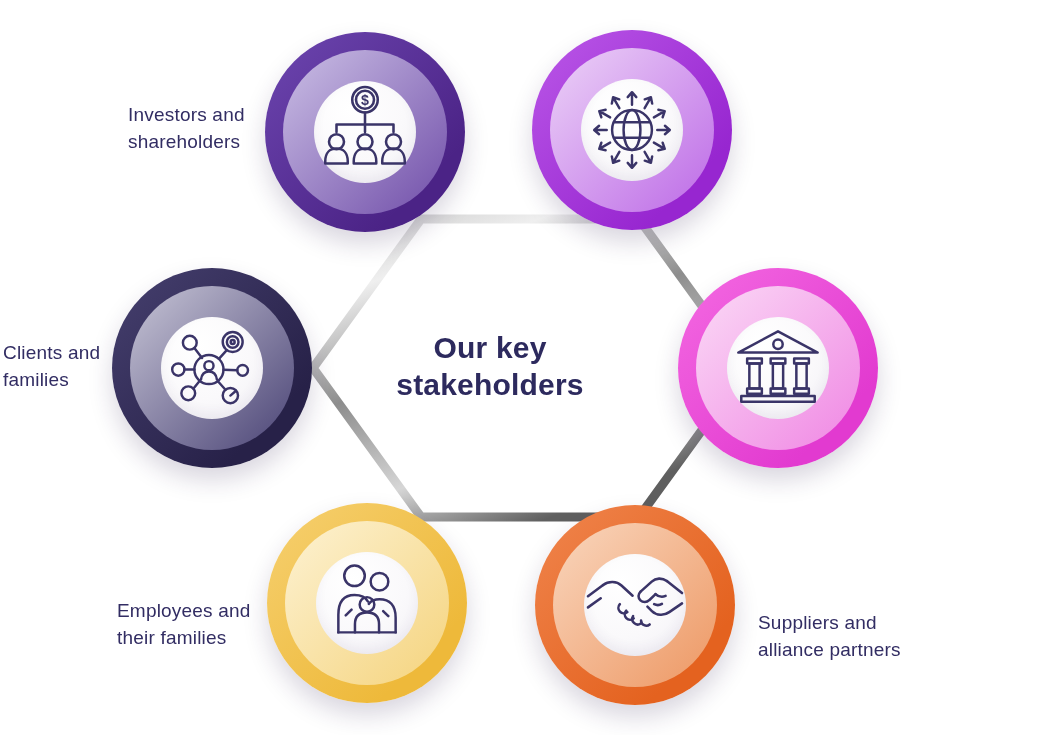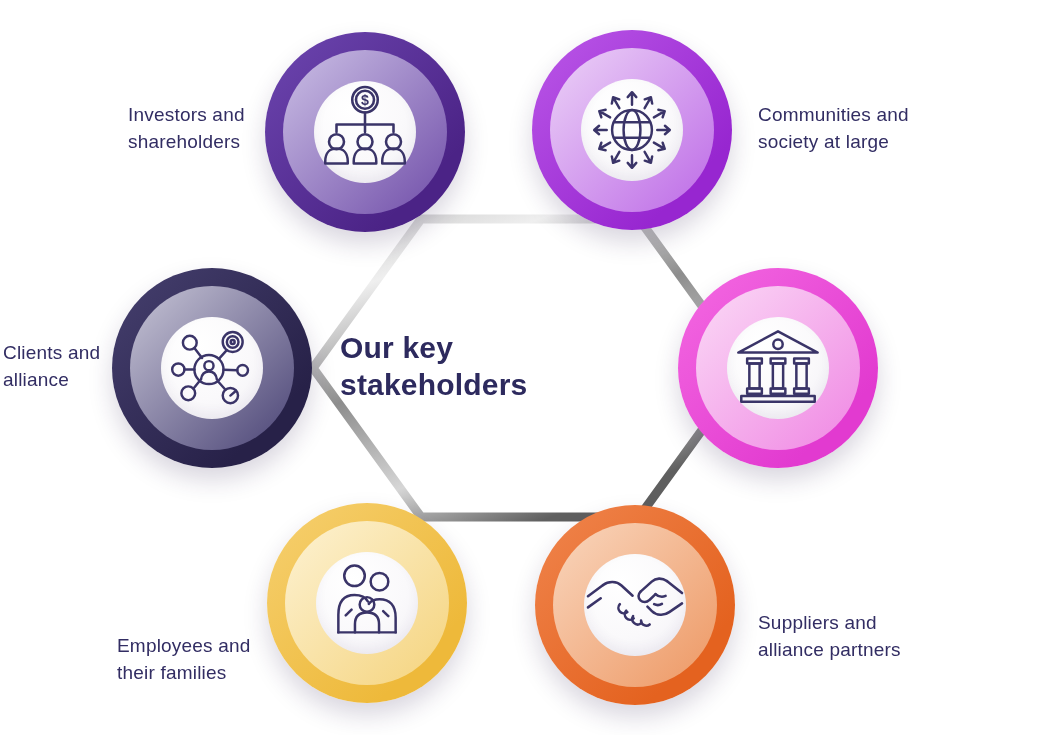--- a/index.html
+++ b/index.html
@@ -38,26 +38,26 @@
   
   .label{
     position:absolute;z-index:3;font-size:19px;line-height:27px;
     letter-spacing:0.2px;color:var(--label-color,#322d63);
     white-space:pre-line;text-align:left;
   }
   .pos-label-investors  {left:128px;top:101px;}
   .pos-label-communities{left:758px;top:101px;}
   .pos-label-clients    {left:3px;top:339px;}
   .pos-label-government {left:905px;top:341px;}
-  .pos-label-employees  {left:117px;top:632px;}
+  .pos-label-employees  {left:117px;top:597px;}
   .pos-label-suppliers  {left:758px;top:609px;}
   
   .title{
     position:absolute;z-index:3;left:340px;top:329px;width:300px;
-    font-size:30px;font-weight:bold;line-height:37px;
+    text-align:center;font-size:30px;font-weight:bold;line-height:37px;
     color:var(--title-color,#2d2a5e);white-space:pre-line;letter-spacing:0.2px;
   }
 </style>
 </head>
 <body>
 
 <div class="canvas" style="--title-color: #2d2a5e; --label-color: #322d63; --icon-stroke: #3a3468;">
 
   <svg class="hex-layer" viewBox="0 0 1054 735" width="1054" height="735">
     <defs>
@@ -125,22 +125,20 @@
               <use href="#gArr" transform="rotate(240 32 32)"></use>
               <use href="#gArr" transform="rotate(270 32 32)"></use>
               <use href="#gArr" transform="rotate(300 32 32)"></use>
               <use href="#gArr" transform="rotate(330 32 32)"></use>
             </g>
           </svg>
         </div>
       </div>
     </div>
   </div>
-  <div class="label pos-label-communities">Communities and
-society at large</div>
 
   <div class="node pos-government" style="--o1: #f46ae2; --o2: #e23ad0; --i1: #fbd9f6; --i2: #f193e6;">
     <div class="ring-outer">
       <div class="ring-inner">
         <div class="face">
           <svg class="icon" width="94" height="94" viewBox="0 0 64 64">
             <g stroke="currentColor" fill="none" stroke-width="1.7" stroke-linecap="round" stroke-linejoin="round">
               <path d="M32 7 L5 21.5 H59 Z"></path>
               <circle cx="32" cy="15.8" r="3.2"></circle>
               <rect x="11" y="25.5" width="10" height="3.5"></rect>
@@ -236,15 +234,15 @@
               <circle cx="44" cy="50" r="5"></circle>
               <path d="M44 50 L47.3 47.2"></path>
               <path d="M36 40.8 L40.8 46.2"></path>
             </g>
           </svg>
         </div>
       </div>
     </div>
   </div>
   <div class="label pos-label-clients">Clients and
-alliance</div>
+families</div>
 
 </div>
 
 </body></html>

